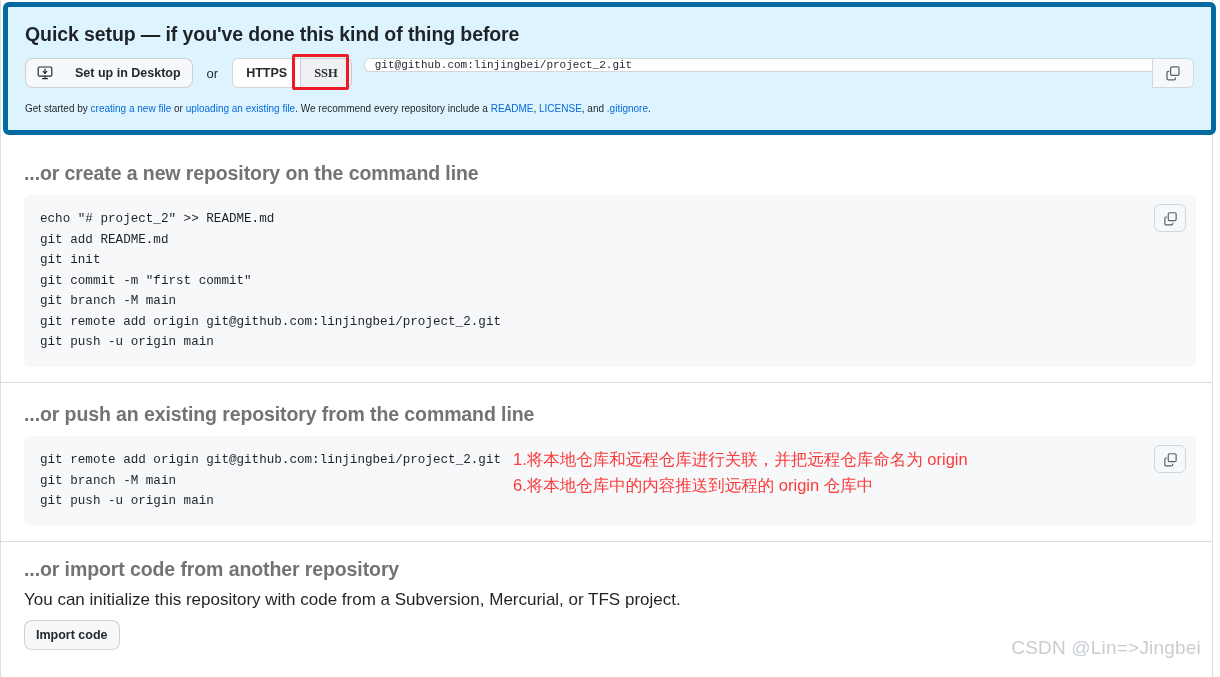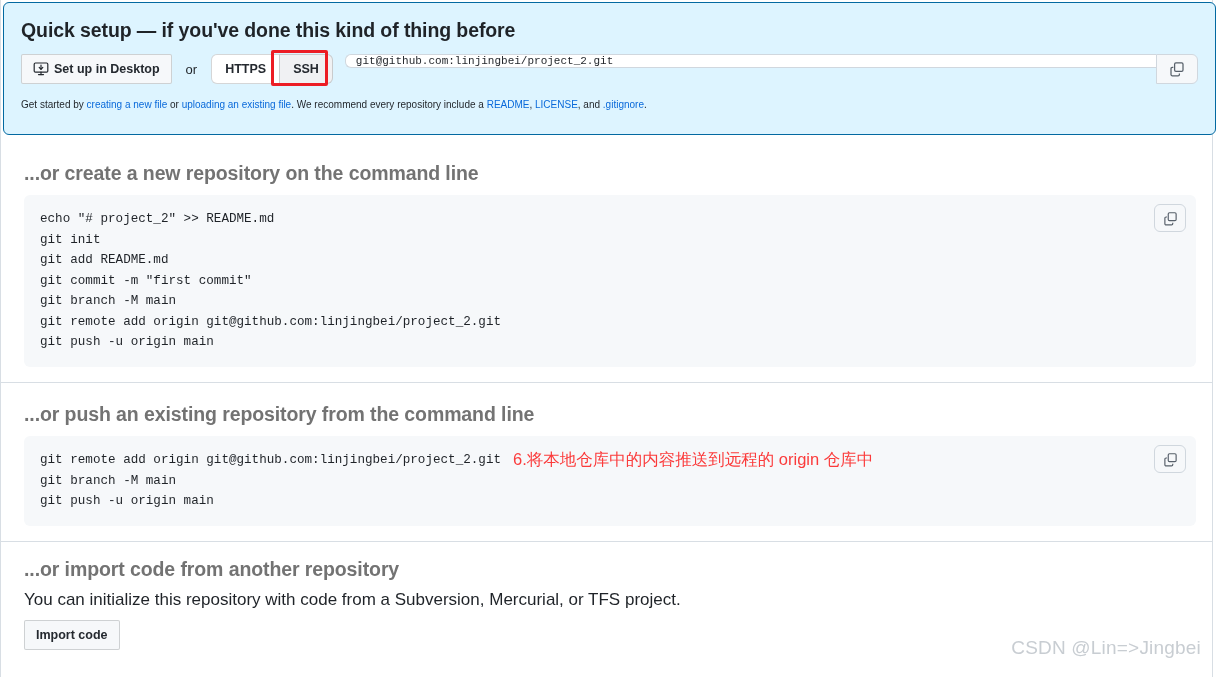--- a/index.html
+++ b/index.html
@@ -25,53 +25,53 @@
 
   
   .quick-setup {
     position: absolute;
     left: 3px;
     top: 2px;
     width: 1213px;
     height: 133px;
     box-sizing: border-box;
     background: #ddf4ff;
-    border: 1px solid #0369a1;
+    border: 5px solid #0369a1;
     border-radius: 6px;
     padding: 16px 17px 0 17px;
   }
   .quick-setup-title {
     font-size: 19.5px;
     font-weight: bold;
     letter-spacing: -0.1px;
     color: #1f2328;
     margin: 0 0 12px 0;
     line-height: 1.2;
   }
   .qs-row {
     display: flex;
     align-items: center;
     gap: 0;
   }
   .btn {
     box-sizing: border-box;
     background: #f6f8fa;
     border: 1px solid rgba(27,31,36,0.18);
-    border-radius: 2px;
+    border-radius: 8px;
     font-family: "Liberation Sans", sans-serif;
     font-size: 12.5px;
     font-weight: bold;
     color: #24292f;
     padding: 5px 11px;
     line-height: 18px;
     cursor: pointer;
     white-space: nowrap;
     display: inline-flex;
     align-items: center;
-    gap: 5px;
+    gap: 22px;
   }
   .desktop-icon { display: inline-block; width: 16px; height: 16px; }
 
   .or-text {
     font-size: 13px;
     color: #1f2328;
     margin: 0 14px;
     font-weight: normal;
   }
 
@@ -86,21 +86,21 @@
     border: 1px solid rgba(27,31,36,0.18);
     font-family: "Liberation Sans", sans-serif;
     font-size: 12.5px;
     font-weight: bold;
     color: #24292f;
     padding: 5px 13px;
     line-height: 18px;
     cursor: pointer;
   }
   .proto-btn.first { border-radius: 6px 0 0 6px; border-right: none; background: #ffffff; }
-  .proto-btn.last { border-radius: 0 6px 6px 0; }
+  .proto-btn.last { border-radius: 0 6px 6px 0; font-family: Liberation Serif, serif; }
   .proto-btn.selected { background: #f0f1f3; }
 
   .ssh-highlight {
     position: absolute;
     left: 60px;
     top: -4px;
     width: 57px;
     height: 36px;
     border: 3px solid #ec1c24;
     border-radius: 2px;
@@ -301,22 +301,22 @@
 
     <div class="qs-hint">
       <span>Get started by </span><a href="#">creating a new file</a><span> or </span><a href="#">uploading an existing file</a><span>. We recommend every repository include a </span><a href="#">README</a><span>, </span><a href="#">LICENSE</a><span>, and </span><a href="#">.gitignore</a><span>.</span>
     </div>
   </div>
 
   <div class="section sec-create">
     <h3 class="section-title">...or create a new repository on the command line</h3>
     <div class="code-block">
       <div class="code-line">echo "# project_2" &gt;&gt; README.md</div>
+      <div class="code-line">git add README.md</div>
       <div class="code-line">git init</div>
-      <div class="code-line">git add README.md</div>
       <div class="code-line">git commit -m "first commit"</div>
       <div class="code-line">git branch -M main</div>
       <div class="code-line">git remote add origin git@github.com:linjingbei/project_2.git</div>
       <div class="code-line">git push -u origin main</div>
       <span class="code-copy-btn">
         <svg width="15" height="15" viewBox="0 0 16 16" fill="none" stroke="#57606a" stroke-width="1.25">
           <rect x="5.6" y="1.9" width="8.4" height="8.4" rx="1.3"></rect>
           <path d="M10.4 12.6v0.9a1.3 1.3 0 0 1-1.3 1.3H3.3A1.3 1.3 0 0 1 2 13.5V7.7a1.3 1.3 0 0 1 1.3-1.3h1"></path>
         </svg>
       </span>
@@ -334,20 +334,21 @@
       <span class="code-copy-btn">
         <svg width="15" height="15" viewBox="0 0 16 16" fill="none" stroke="#57606a" stroke-width="1.25">
           <rect x="5.6" y="1.9" width="8.4" height="8.4" rx="1.3"></rect>
           <path d="M10.4 12.6v0.9a1.3 1.3 0 0 1-1.3 1.3H3.3A1.3 1.3 0 0 1 2 13.5V7.7a1.3 1.3 0 0 1 1.3-1.3h1"></path>
         </svg>
       </span>
     </div>
   </div>
 
   <div class="annotation">
+    <div>1.将本地仓库和远程仓库进行关联，并把远程仓库命名为 origin</div>
     <div>6.将本地仓库中的内容推送到远程的 origin 仓库中</div>
   </div>
 
   <div class="divider divider-2"></div>
 
   <div class="section sec-import">
     <h3 class="section-title">...or import code from another repository</h3>
     <p class="import-desc">You can initialize this repository with code from a Subversion, Mercurial, or TFS project.</p>
     <button class="btn">Import code</button>
   </div>

